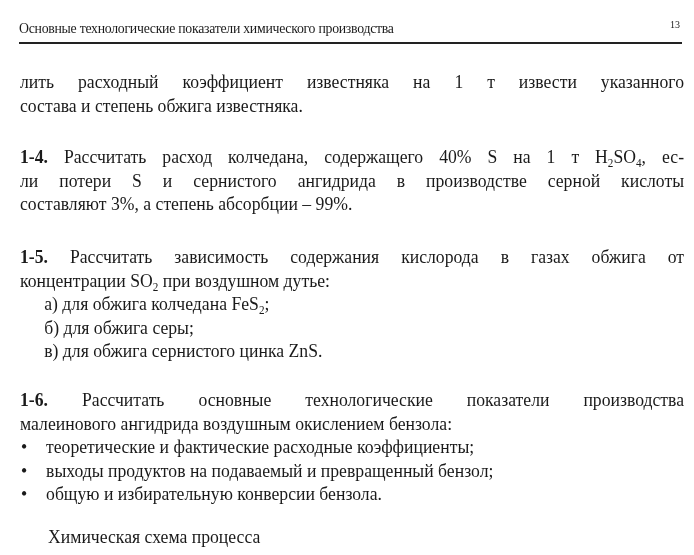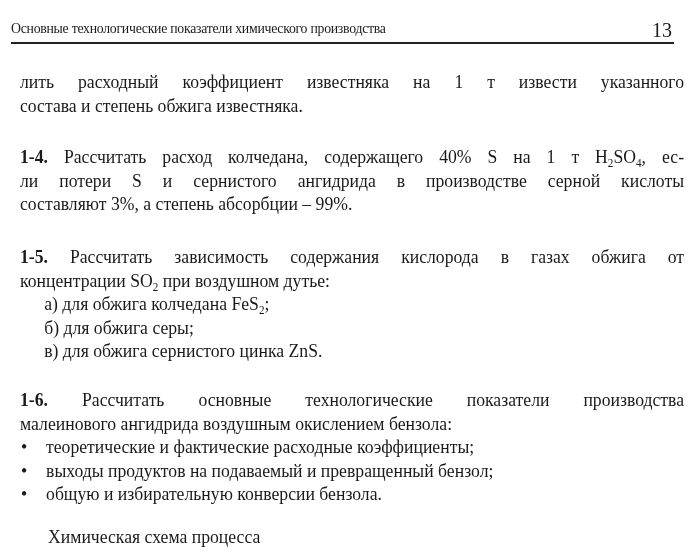--- a/index.html
+++ b/index.html
@@ -2,30 +2,30 @@
 <html><head>
   <meta charset="utf-8">
   <style>
     html, body { margin: 0; padding: 0; background: #ffffff; }
     body {
       width: 694px; height: 555px; overflow: hidden; position: relative;
       font-family: "Liberation Serif", "DejaVu Serif", serif;
       color: #1a1a1a;
     }
     .header {
-      position: absolute; left: 11px; top: 18px; width: 663px; height: 24px;
+      position: absolute; left: 19px; top: 18px; width: 663px; height: 24px;
       border-bottom: 2px solid #222;
     }
     .header-title {
       position: absolute; left: 0; top: 2px;
       font-size: 15px; letter-spacing: -0.3px; transform: scaleX(0.92); transform-origin: left;
       white-space: nowrap;
     }
     .page-number {
-      position: absolute; right: 2px; top: 1px; font-size: 20px;
+      position: absolute; right: 2px; top: 1px; font-size: 10px;
     }
     .text {
       position: absolute; left: 20px; width: 664px;
       font-size: 19px; line-height: 23.5px;
       transform: scaleX(0.93); transform-origin: left;
       white-space: nowrap;
     }
     .just { text-align: justify; text-align-last: justify; white-space: normal; width: 714px; }
     .num { font-weight: bold; }
     sub { font-size: 12px; vertical-align: -4px; line-height: 0; }

